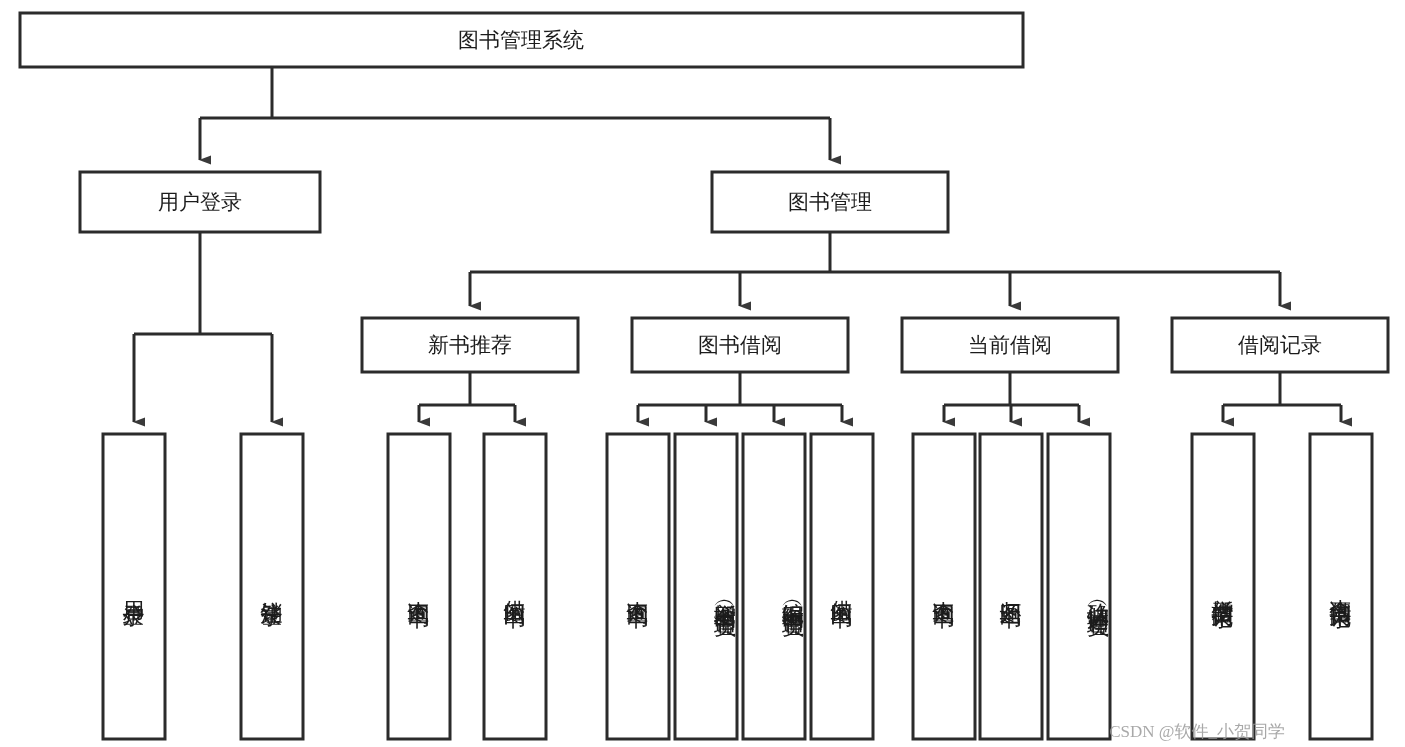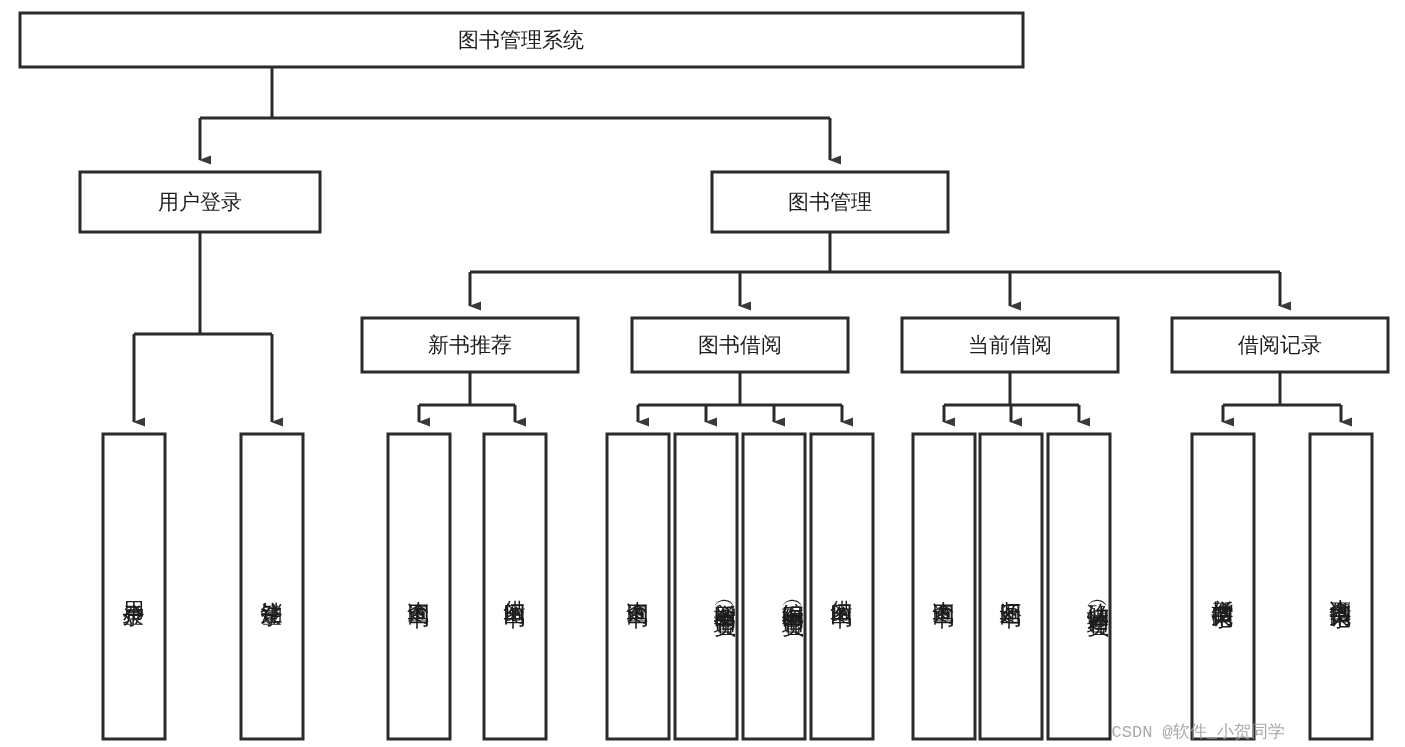--- a/index.html
+++ b/index.html
@@ -60,21 +60,21 @@
     align-items: center;
     justify-content: center;
     text-align: center;
     white-space: nowrap;
     pointer-events: none;
   }
   .watermark {
     position: absolute;
     right: 8px;
     bottom: 4px;
-    font-family: Liberation Mono, monospace;
+    font-family: Liberation Serif, serif;
     font-size: 17px;
     color: #9a9a9a;
     opacity: 0.85;
     white-space: nowrap;
   }
 </style>
 </head>
 <body>
 
 <div id="diagram-root">

